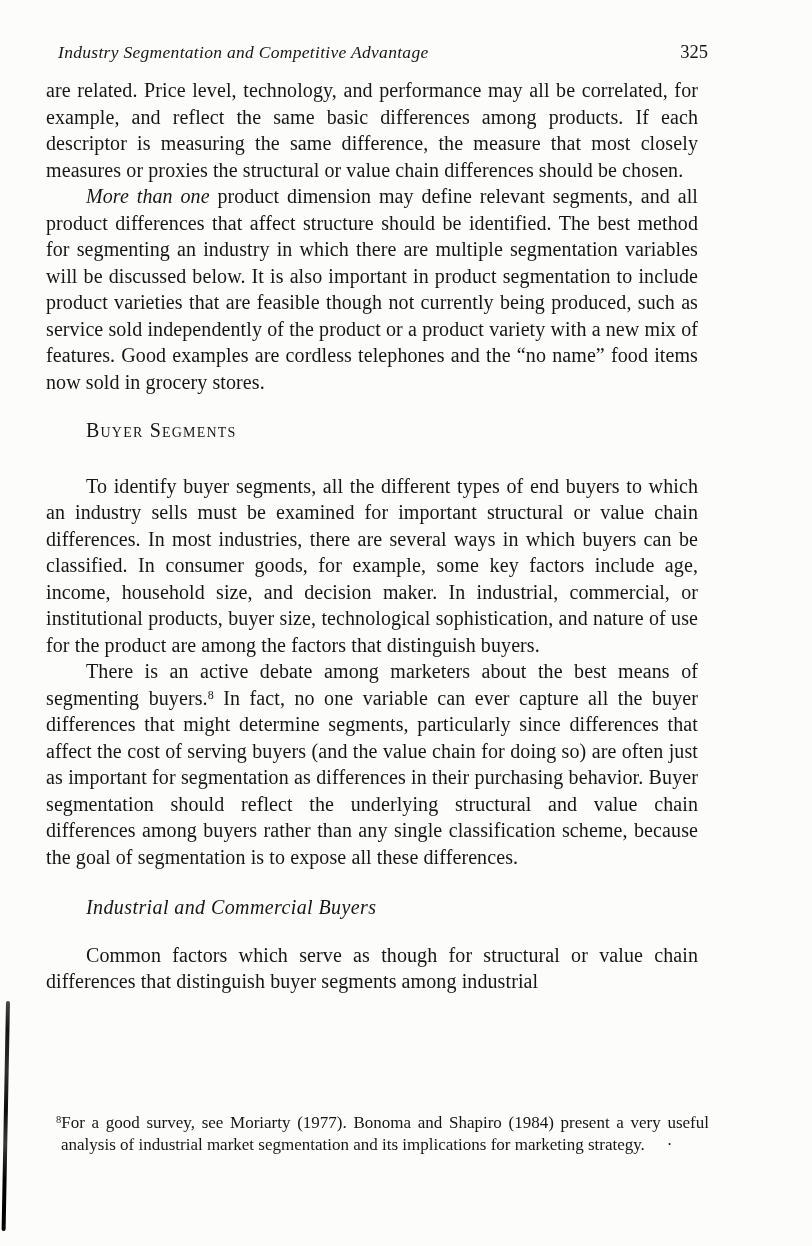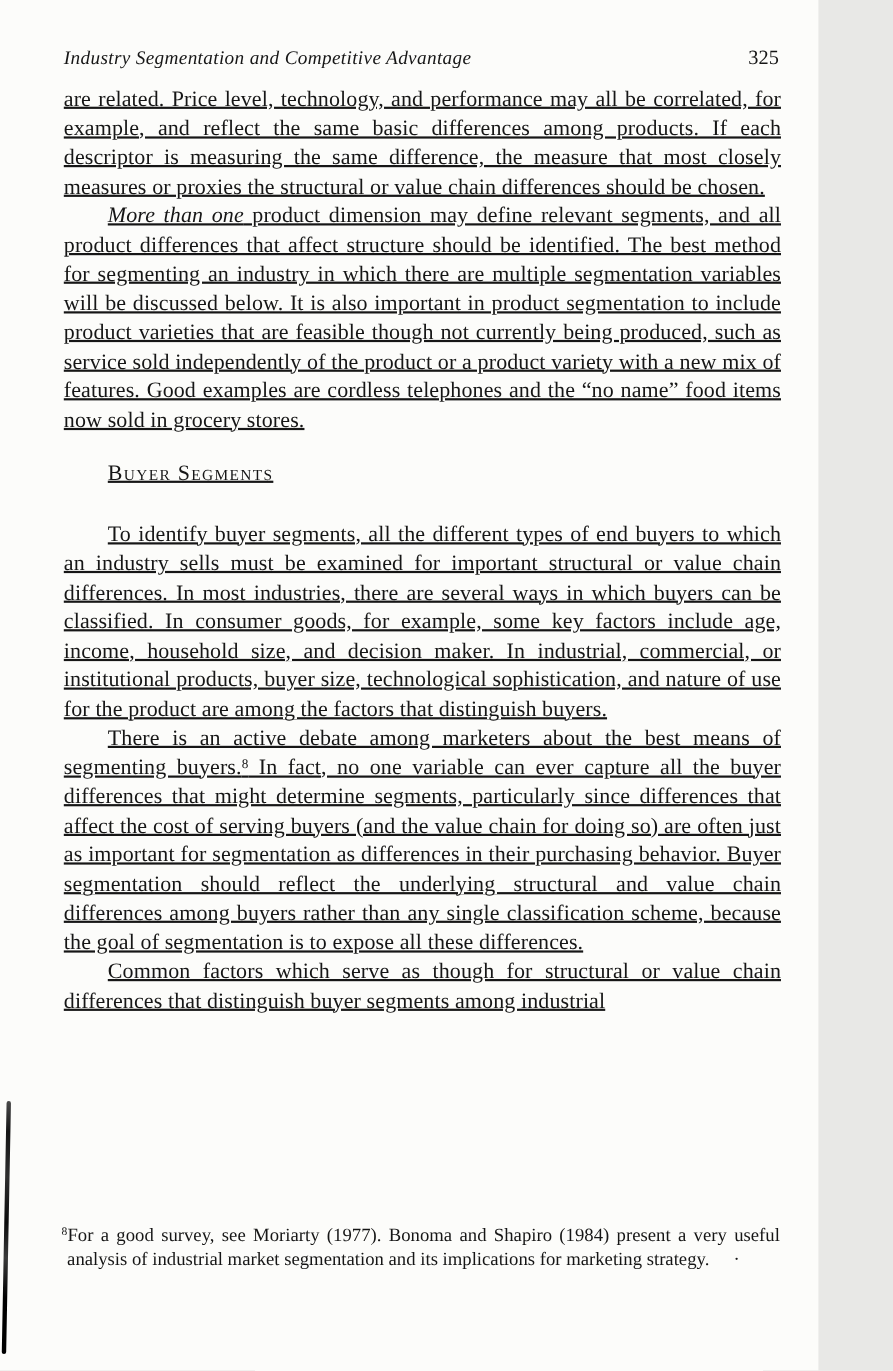--- a/index.html
+++ b/index.html
@@ -2,21 +2,21 @@
 <html><head>
 <meta charset="utf-8">
 <style>
   html, body {
     margin: 0;
     padding: 0;
     background: #e8e8e6;
   }
   .page {
     position: relative;
-    width: 744px;
+    width: 812px;
     height: 1246px;
     background: #fcfcfa;
     font-family: "Liberation Serif", "DejaVu Serif", serif;
     color: #161616;
     overflow: hidden;
   }
   
   .running-head {
     position: absolute;
     top: 42px;
@@ -33,27 +33,26 @@
   }
   .rh-page {
     font-style: normal;
     font-size: 18.5px;
     padding-right: 2px;
   }
   
   .text-block {
     position: absolute;
     top: 77px;
-    left: 58px;
+    left: 46px;
     width: 652px;
     font-size: 20px;
     line-height: 26.5px;
     text-align: justify;
     letter-spacing: 0.1px;
-    text-decoration: underline;
   }
   p.para {
     margin: 0;
     text-indent: 40px;
   }
   p.para.no-indent {
     text-indent: 0;
   }
   .section-heading {
     margin: 22px 0 29px 40px;
@@ -134,20 +133,21 @@
     <p class="para no-indent">are related. Price level, technology, and performance may all be correlated, for example, and reflect the same basic differences among products. If each descriptor is measuring the same difference, the measure that most closely measures or proxies the structural or value chain differences should be chosen.</p>
 
     <p class="para"><em>More than one</em><span> product dimension may define relevant segments, and all product differences that affect structure should be identified. The best method for segmenting an industry in which there are multiple segmentation variables will be discussed below. It is also important in product segmentation to include product varieties that are feasible though not currently being produced, such as service sold independently of the product or a product variety with a new mix of features. Good examples are cordless telephones and the “no name” food items now sold in grocery stores.</span></p>
 
     <h2 class="section-heading">Buyer Segments</h2>
 
     <p class="para">To identify buyer segments, all the different types of end buyers to which an industry sells must be examined for important structural or value chain differences. In most industries, there are several ways in which buyers can be classified. In consumer goods, for example, some key factors include age, income, household size, and decision maker. In industrial, commercial, or institutional products, buyer size, technological sophistication, and nature of use for the product are among the factors that distinguish buyers.</p>
 
     <p class="para"><span>There is an active debate among marketers about the best means of segmenting buyers.</span><sup class="ref">8</sup><span> In fact, no one variable can ever capture all the buyer differences that might determine segments, particularly since differences that affect the cost of serving buyers (and the value chain for doing so) are often just as important for segmentation as differences in their purchasing behavior. Buyer segmentation should reflect the underlying structural and value chain differences among buyers rather than any single classification scheme, because the goal of segmentation is to expose all these differences.</span></p>
 
+    <h3 class="sub-heading">Industrial and Commercial Buyers</h3>
 
     <p class="para">Common factors which serve as though for structural or value chain differences that distinguish buyer segments among industrial</p>
 
   </main>
 
   <footer class="footnote"><sup class="ref">8</sup><span>For a good survey, see Moriarty (1977). Bonoma and Shapiro (1984) present a very useful analysis of industrial market segmentation and its implications for marketing strategy.</span><span class="stray-dot">·</span></footer>
 
 </div>
 
 </body></html>

